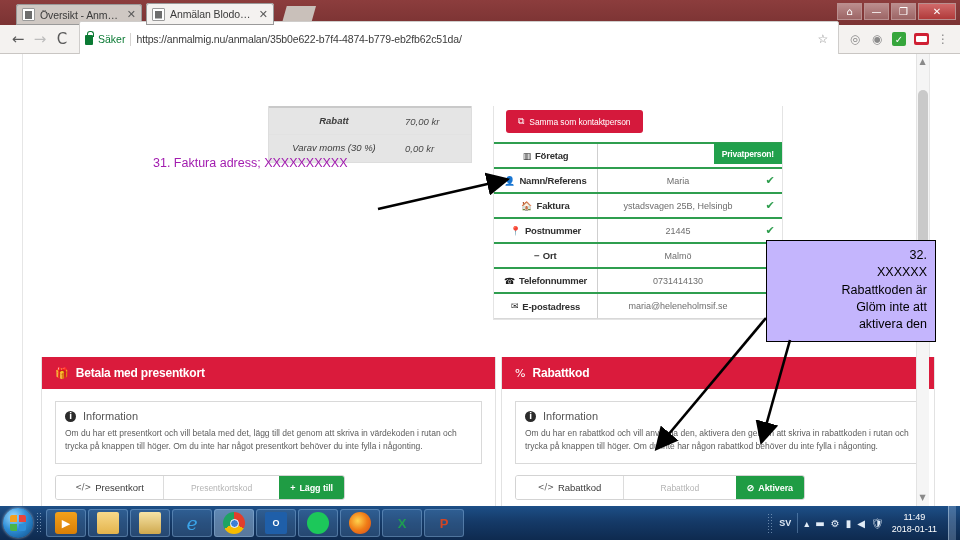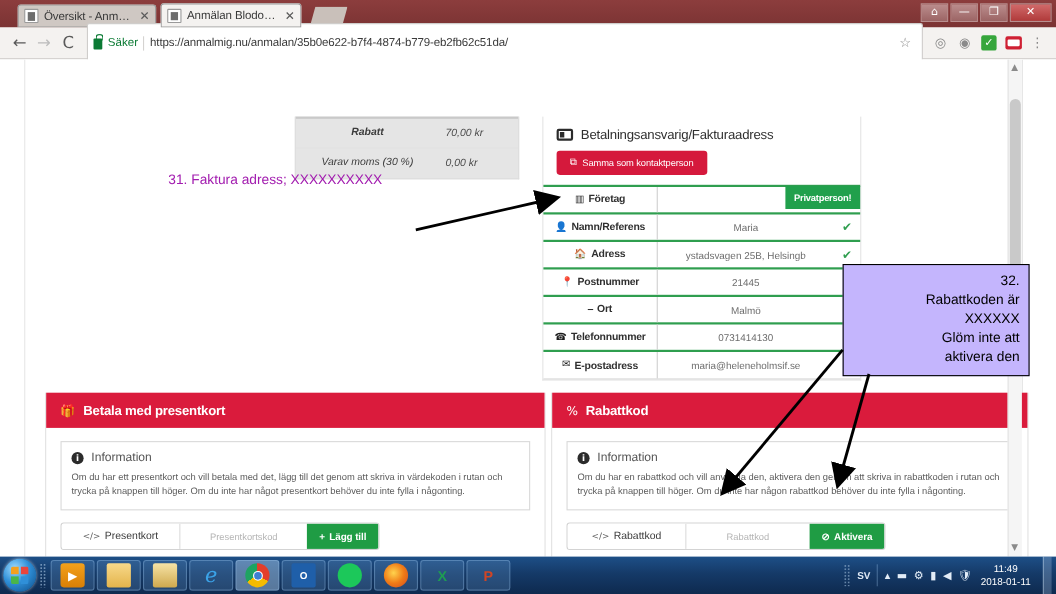--- a/index.html
+++ b/index.html
@@ -402,24 +402,20 @@
         <div class="sum-label bold">Rabatt</div>
         <div class="sum-val">70,00 kr</div>
       </div>
       <div class="sum-row">
         <div class="sum-label">Varav moms (30 %)</div>
         <div class="sum-val">0,00 kr</div>
       </div>
     </div>
 
     <div class="inv-panel">
-      <div class="inv-head">
-        <span class="inv-head-ico"></span>
-        <span class="inv-head-txt">Betalningsansvarig/Fakturaadress</span>
-      </div>
       <div class="inv-btn">
         <span class="inv-btn-ico">⧉</span>
         <span>Samma som kontaktperson</span>
       </div>
 
       <div class="inv-rows">
 
         <div class="inv-row">
           <div class="ir-label">
             <span class="ir-ico">▥</span>
@@ -435,21 +431,21 @@
             <span class="ir-ico">👤</span>
             <span>Namn/Referens</span>
           </div>
           <div class="ir-value">Maria</div>
           <div class="ir-check">✔</div>
         </div>
 
         <div class="inv-row">
           <div class="ir-label">
             <span class="ir-ico">🏠</span>
-            <span>Adress</span>
+            <span>Faktura</span>
           </div>
           <div class="ir-value">ystadsvagen 25B, Helsingb</div>
           <div class="ir-check">✔</div>
         </div>
 
         <div class="inv-row">
           <div class="ir-label">
             <span class="ir-ico">📍</span>
             <span>Postnummer</span>
           </div>
@@ -543,22 +539,22 @@
       <div class="scroll-arrow" style="bottom:2px">▼</div>
     </div>
 
   </div>
 </div>
 
 <div class="anno-text" id="anno31">31. Faktura adress; XXXXXXXXXX</div>
 
 <div class="anno-box" id="anno32">
   <div>32.</div>
+  <div>XXXXXX</div>
   <div>Rabattkoden är</div>
-  <div>XXXXXX</div>
   <div>Glöm inte att</div>
   <div>aktivera den</div>
 </div>
 
 <svg class="svg-layer">
   <defs>
     <marker id="ah" markerWidth="9" markerHeight="9" refX="7" refY="4.5" orient="auto">
       <path d="M0,0 L9,4.5 L0,9 Z" fill="#000"></path>
     </marker>
   </defs>

